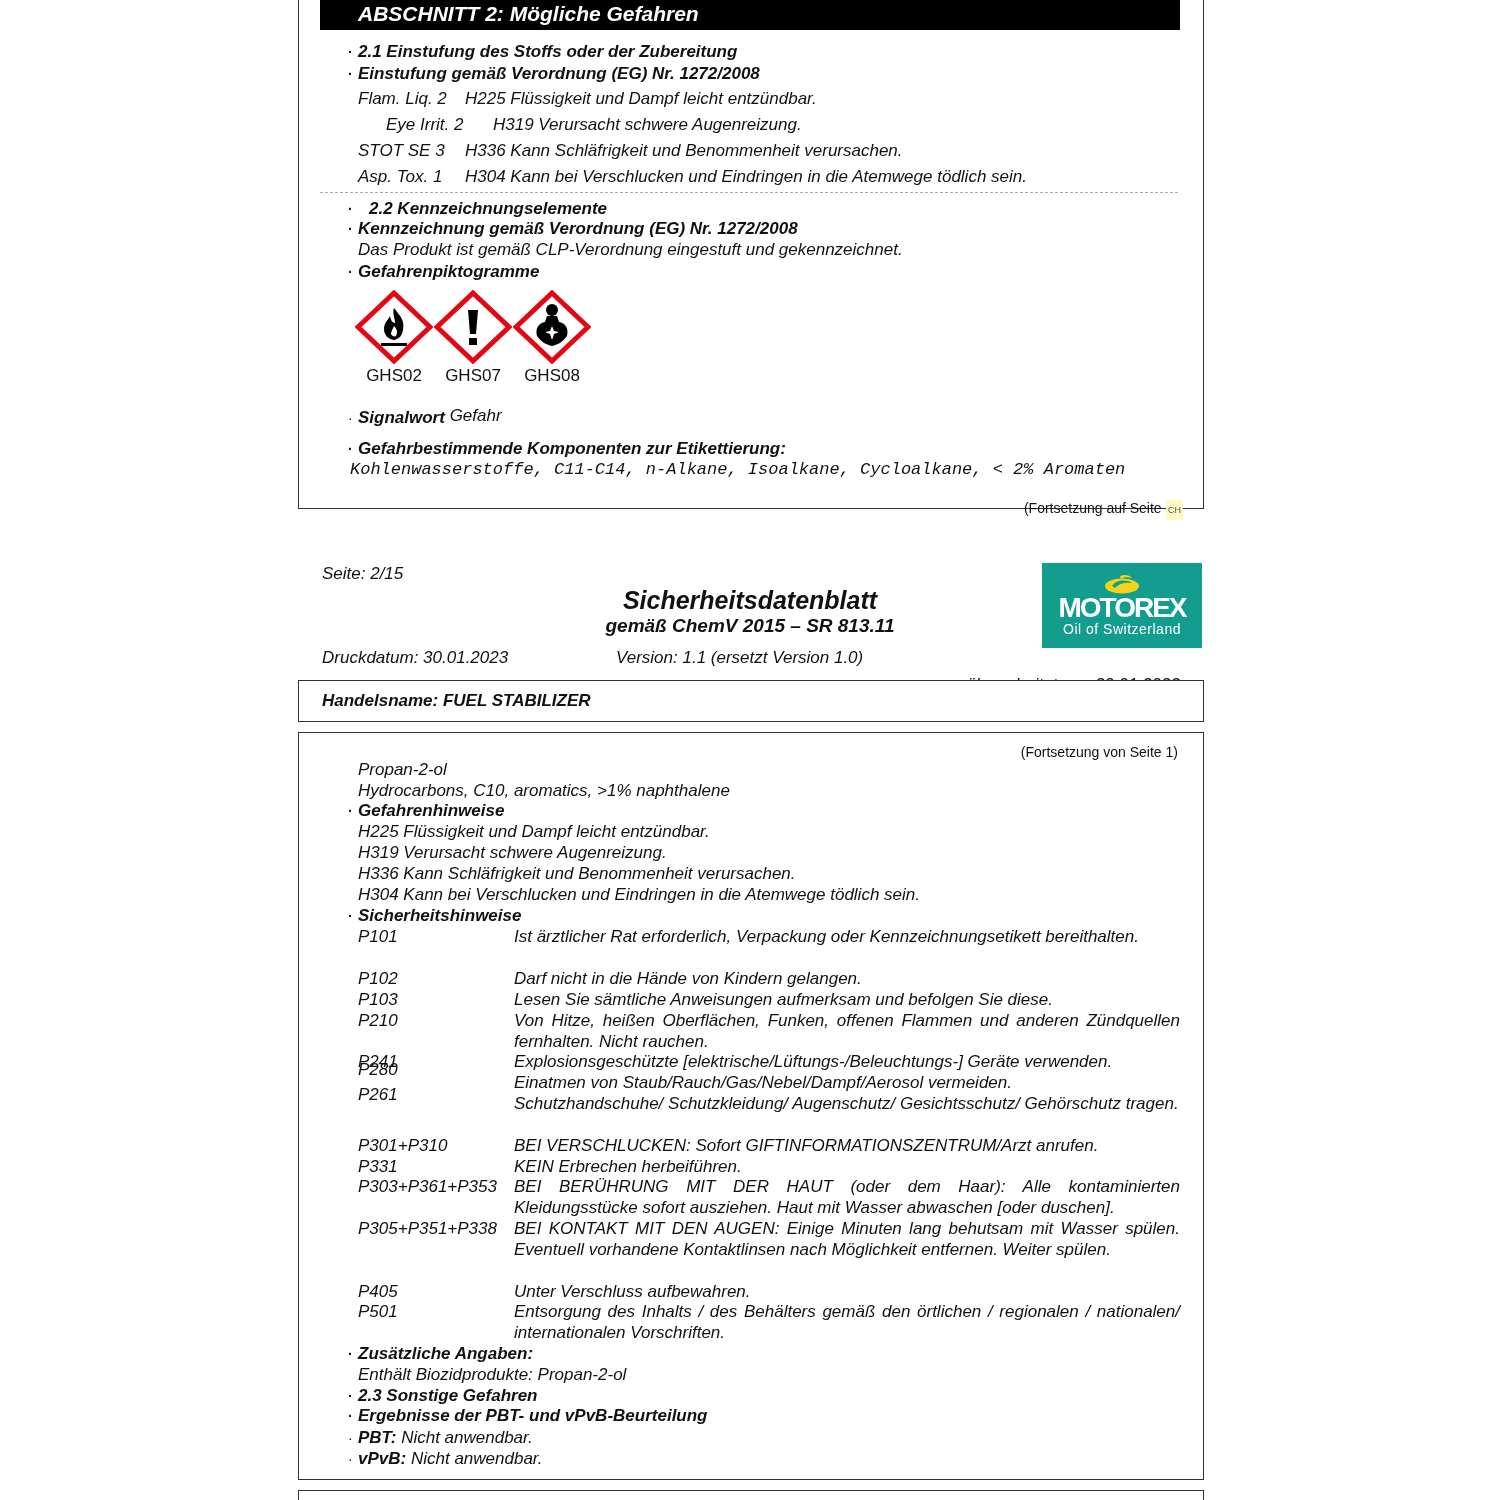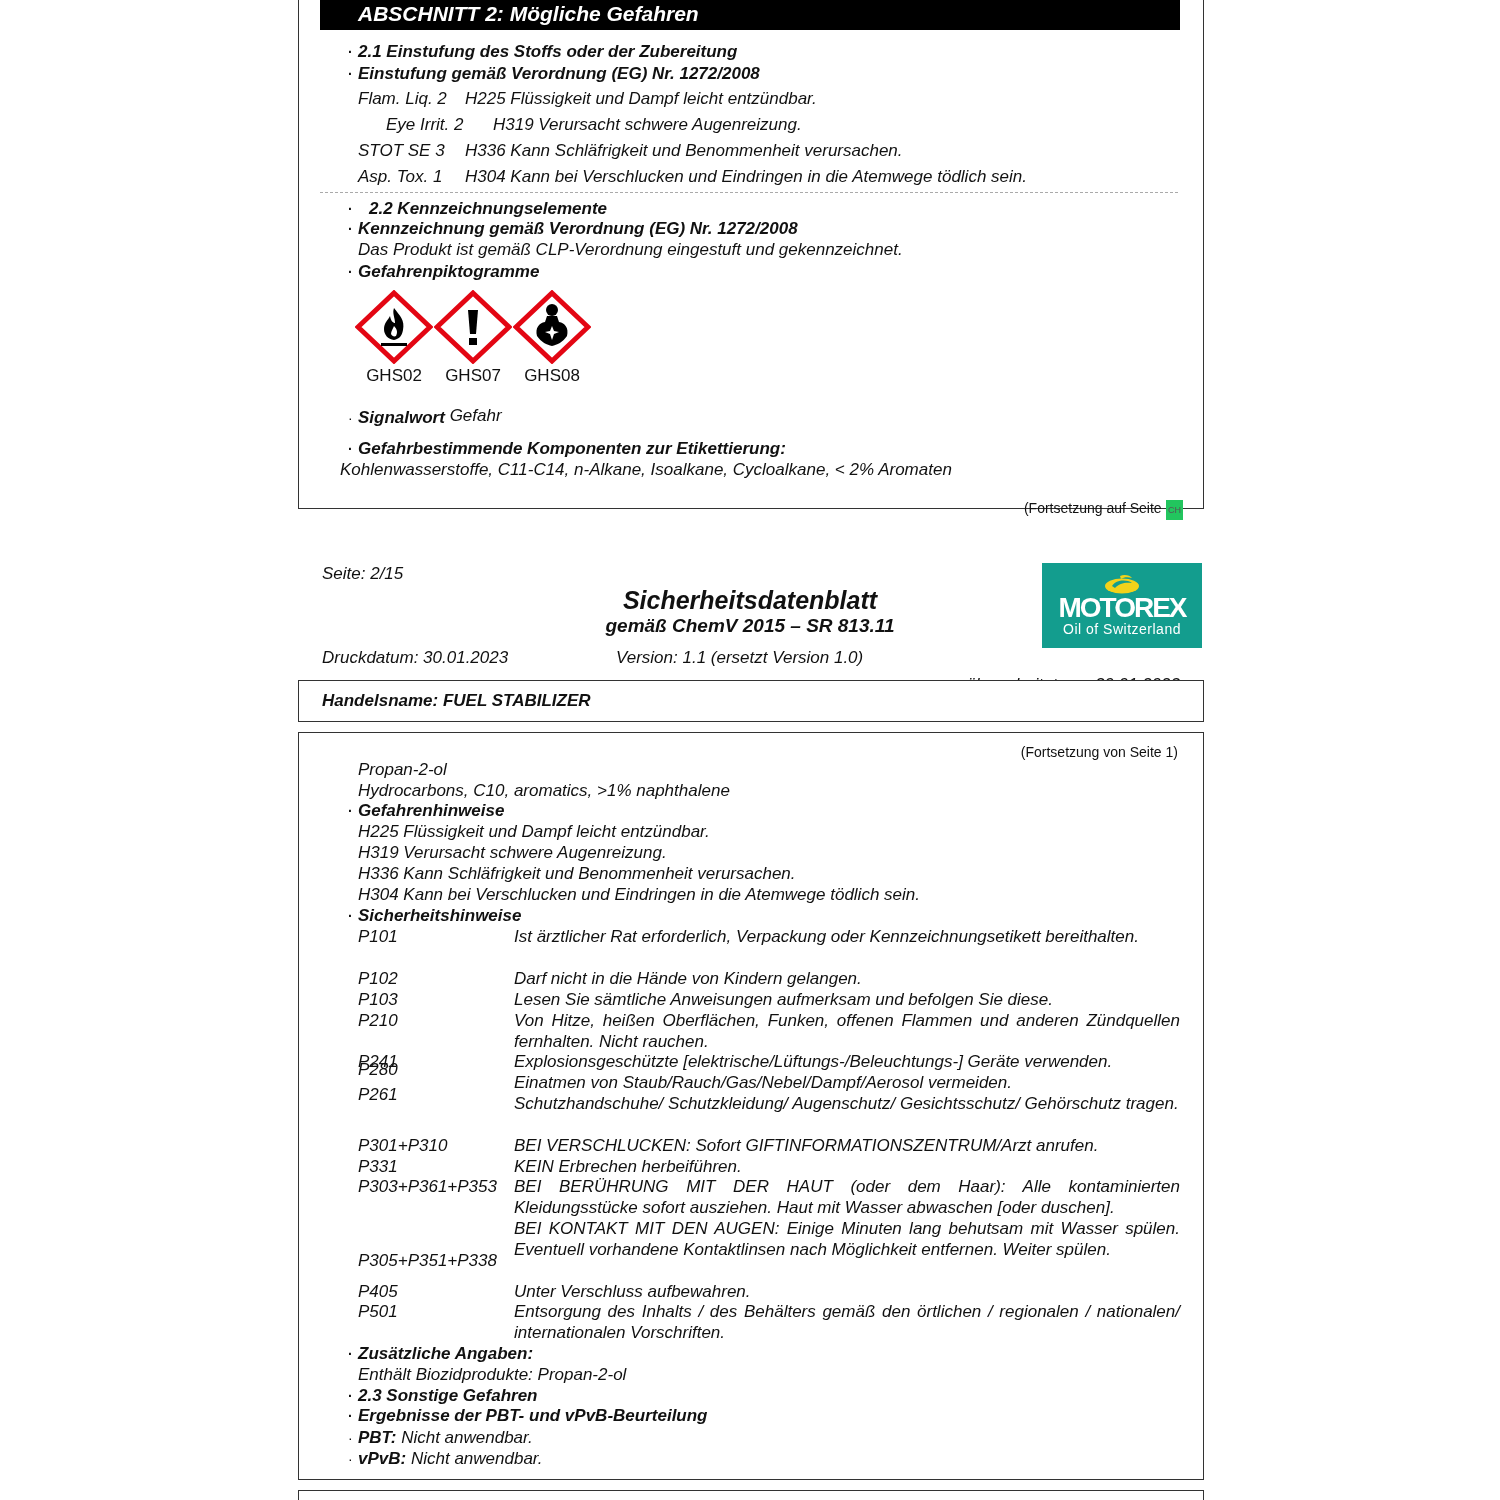--- a/index.html
+++ b/index.html
@@ -86,23 +86,23 @@
   <div class="lbl">GHS08</div>
 </div>
 
 <div class="line" style="left:348px; top:408px;">
   <span class="dot" style="left:0;top:0;">·</span><span style="margin-left:10px" class="b">Signalwort</span>
   <span style="position:relative; top:-2px;">Gefahr</span>
 </div>
 <div class="line b" style="left:348px; top:439px;">
   <span class="dot" style="left:0;top:0;">·</span><span style="margin-left:10px">Gefahrbestimmende Komponenten zur Etikettierung:</span>
 </div>
-<div class="line" style="left:340px; top:460px;">Kohlenwasserstoffe, C11-C14, n-Alkane, Isoalkane, Cycloalkane, &lt; 2% Aromaten</div>
+<div class="line" style="left:350px; top:460px;font-family:Liberation Mono, monospace;">Kohlenwasserstoffe, C11-C14, n-Alkane, Isoalkane, Cycloalkane, &lt; 2% Aromaten</div>
 <div class="line small" style="right:322px; top:498px;margin-left:40px;">(Fortsetzung auf Seite 2)</div>
-<div class="line" style="left:1166px; top:500px; font-size:9px; font-style:normal; color:#555; background:#22c55e; padding:0 2px;">CH</div>
+<div class="line" style="left:1166px; top:500px; font-size:9px; font-style:normal; color:#555; background:#fef9c3; padding:0 2px;">CH</div>
 
 <div class="line" style="left:322px; top:564px;">Seite: 2/15</div>
 <div class="line b" style="left:560px; width:380px; text-align:center; top:586px; font-size:25px; line-height:28px;">Sicherheitsdatenblatt</div>
 <div class="line b" style="left:560px; width:380px; text-align:center; top:616px; font-size:19px;">gemäß ChemV 2015 – SR 813.11</div>
 
 <div style="position:absolute; left:1042px; top:563px; width:160px; height:85px; background:#139d8e; text-align:center; color:#fff;">
   <svg width="40" height="22" viewBox="0 0 40 22" style="display:block; margin:10px auto 0;">
     <ellipse cx="20" cy="13" rx="17" ry="7.5" fill="#f2d21a"></ellipse>
     <path d="M10,13 C14,7 24,6 30,10 C24,9 17,10 13,15 Z" fill="#139d8e"></path>
     <path d="M18,3 C22,1 28,2 30,5 C26,4 22,4 19,6 Z" fill="#f2d21a"></path>
@@ -149,21 +149,21 @@
 <div class="pcode" style="top:1072px;margin-top:12px;">P261</div>
 <div class="ptext" style="top:1072px;">Einatmen von Staub/Rauch/Gas/Nebel/Dampf/Aerosol vermeiden.</div>
 <div class="pcode" style="top:1059px;">P280</div>
 <div class="ptext" style="top:1093px;">Schutzhandschuhe/ Schutzkleidung/ Augenschutz/ Gesichtsschutz/ Gehörschutz tragen.</div>
 <div class="pcode" style="top:1135px;">P301+P310</div>
 <div class="ptext" style="top:1135px; text-align:left;">BEI VERSCHLUCKEN: Sofort GIFTINFORMATIONSZENTRUM/Arzt anrufen.</div>
 <div class="pcode" style="top:1156px;">P331</div>
 <div class="ptext" style="top:1156px;">KEIN Erbrechen herbeiführen.</div>
 <div class="pcode" style="top:1176px;">P303+P361+P353</div>
 <div class="ptext" style="top:1176px;">BEI BERÜHRUNG MIT DER HAUT (oder dem Haar): Alle kontaminierten Kleidungsstücke sofort ausziehen. Haut mit Wasser abwaschen [oder duschen].</div>
-<div class="pcode" style="top:1218px;margin-top:32px;">P305+P351+P338</div>
+<div class="pcode" style="top:1218px;">P305+P351+P338</div>
 <div class="ptext" style="top:1218px;">BEI KONTAKT MIT DEN AUGEN: Einige Minuten lang behutsam mit Wasser spülen. Eventuell vorhandene Kontaktlinsen nach Möglichkeit entfernen. Weiter spülen.</div>
 <div class="pcode" style="top:1281px;">P405</div>
 <div class="ptext" style="top:1281px;">Unter Verschluss aufbewahren.</div>
 <div class="pcode" style="top:1301px;">P501</div>
 <div class="ptext" style="top:1301px;">Entsorgung des Inhalts / des Behälters gemäß den örtlichen / regionalen / nationalen/ internationalen Vorschriften.</div>
 
 <div class="line b" style="left:348px; top:1344px;">
   <span class="dot" style="left:0;top:0;">·</span><span style="margin-left:10px">Zusätzliche Angaben:</span>
 </div>
 <div class="line" style="left:358px; top:1365px;">Enthält Biozidprodukte: Propan-2-ol</div>

